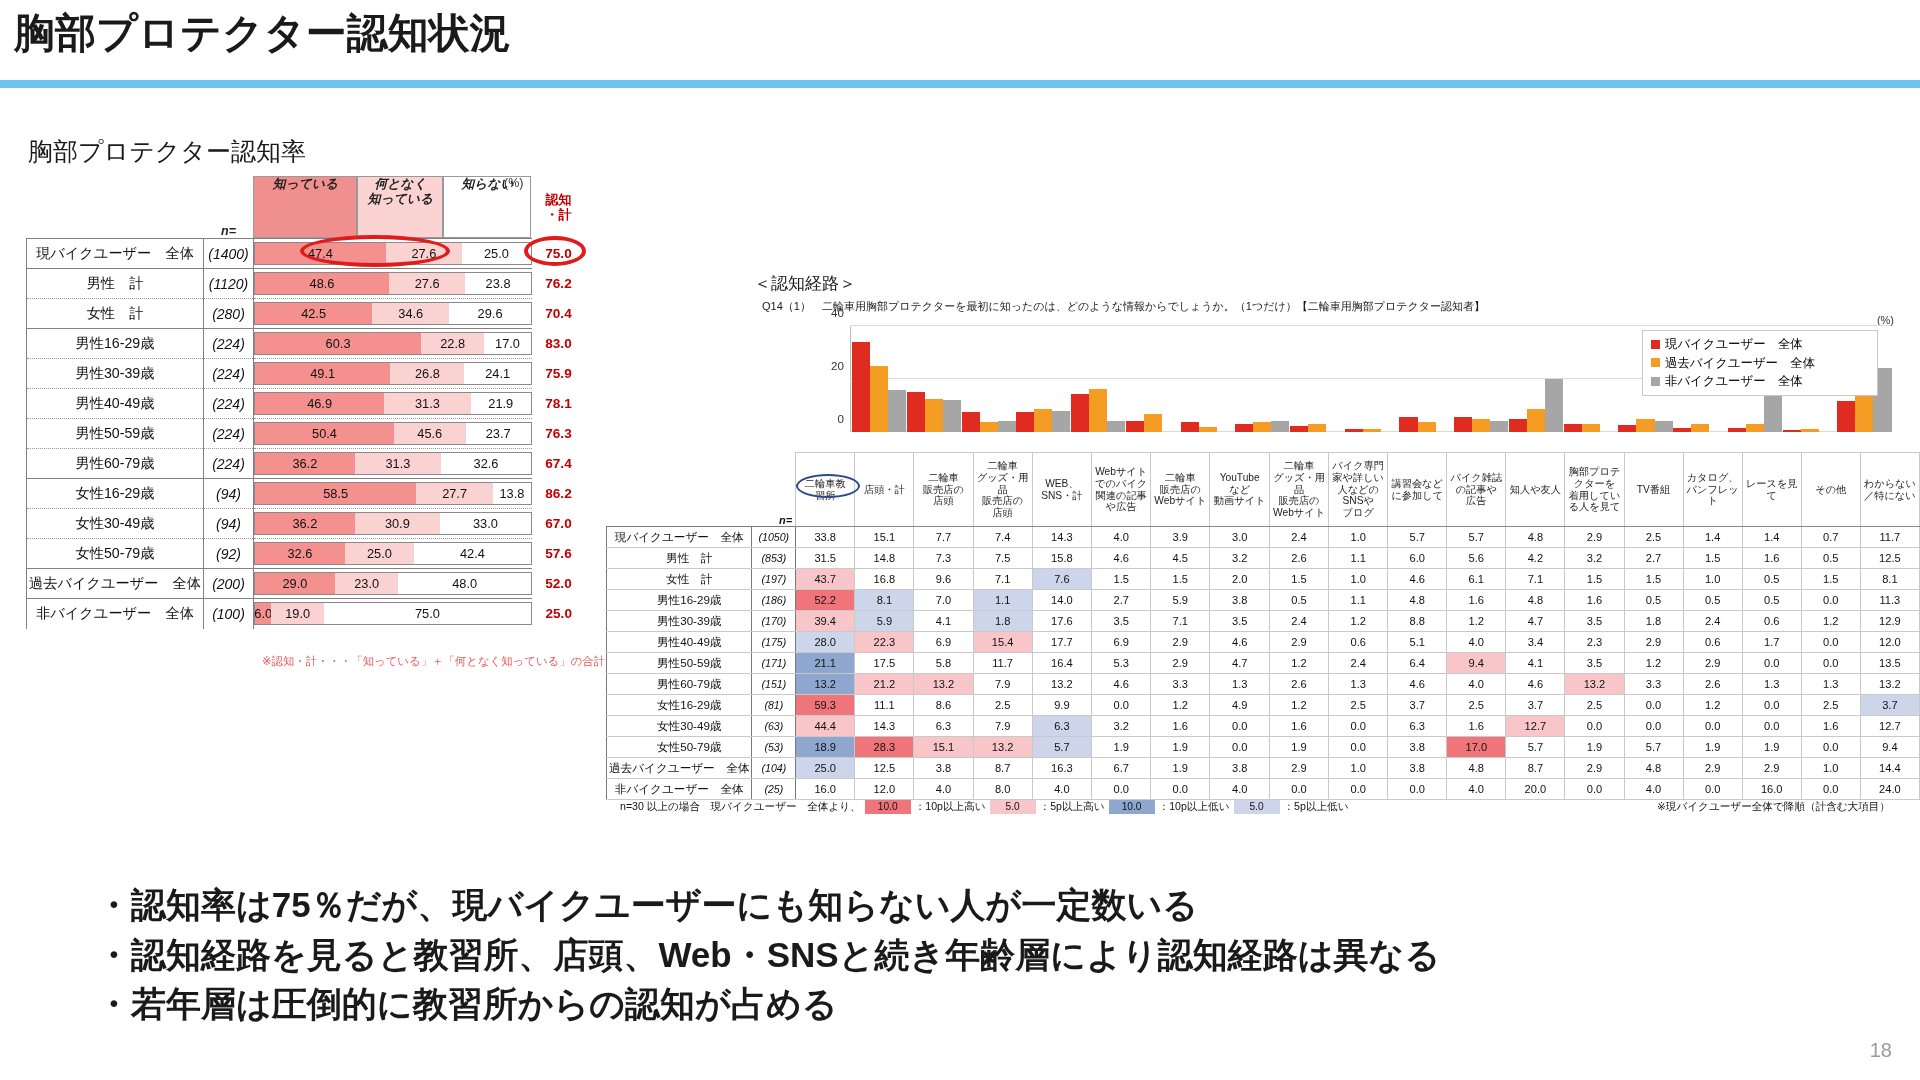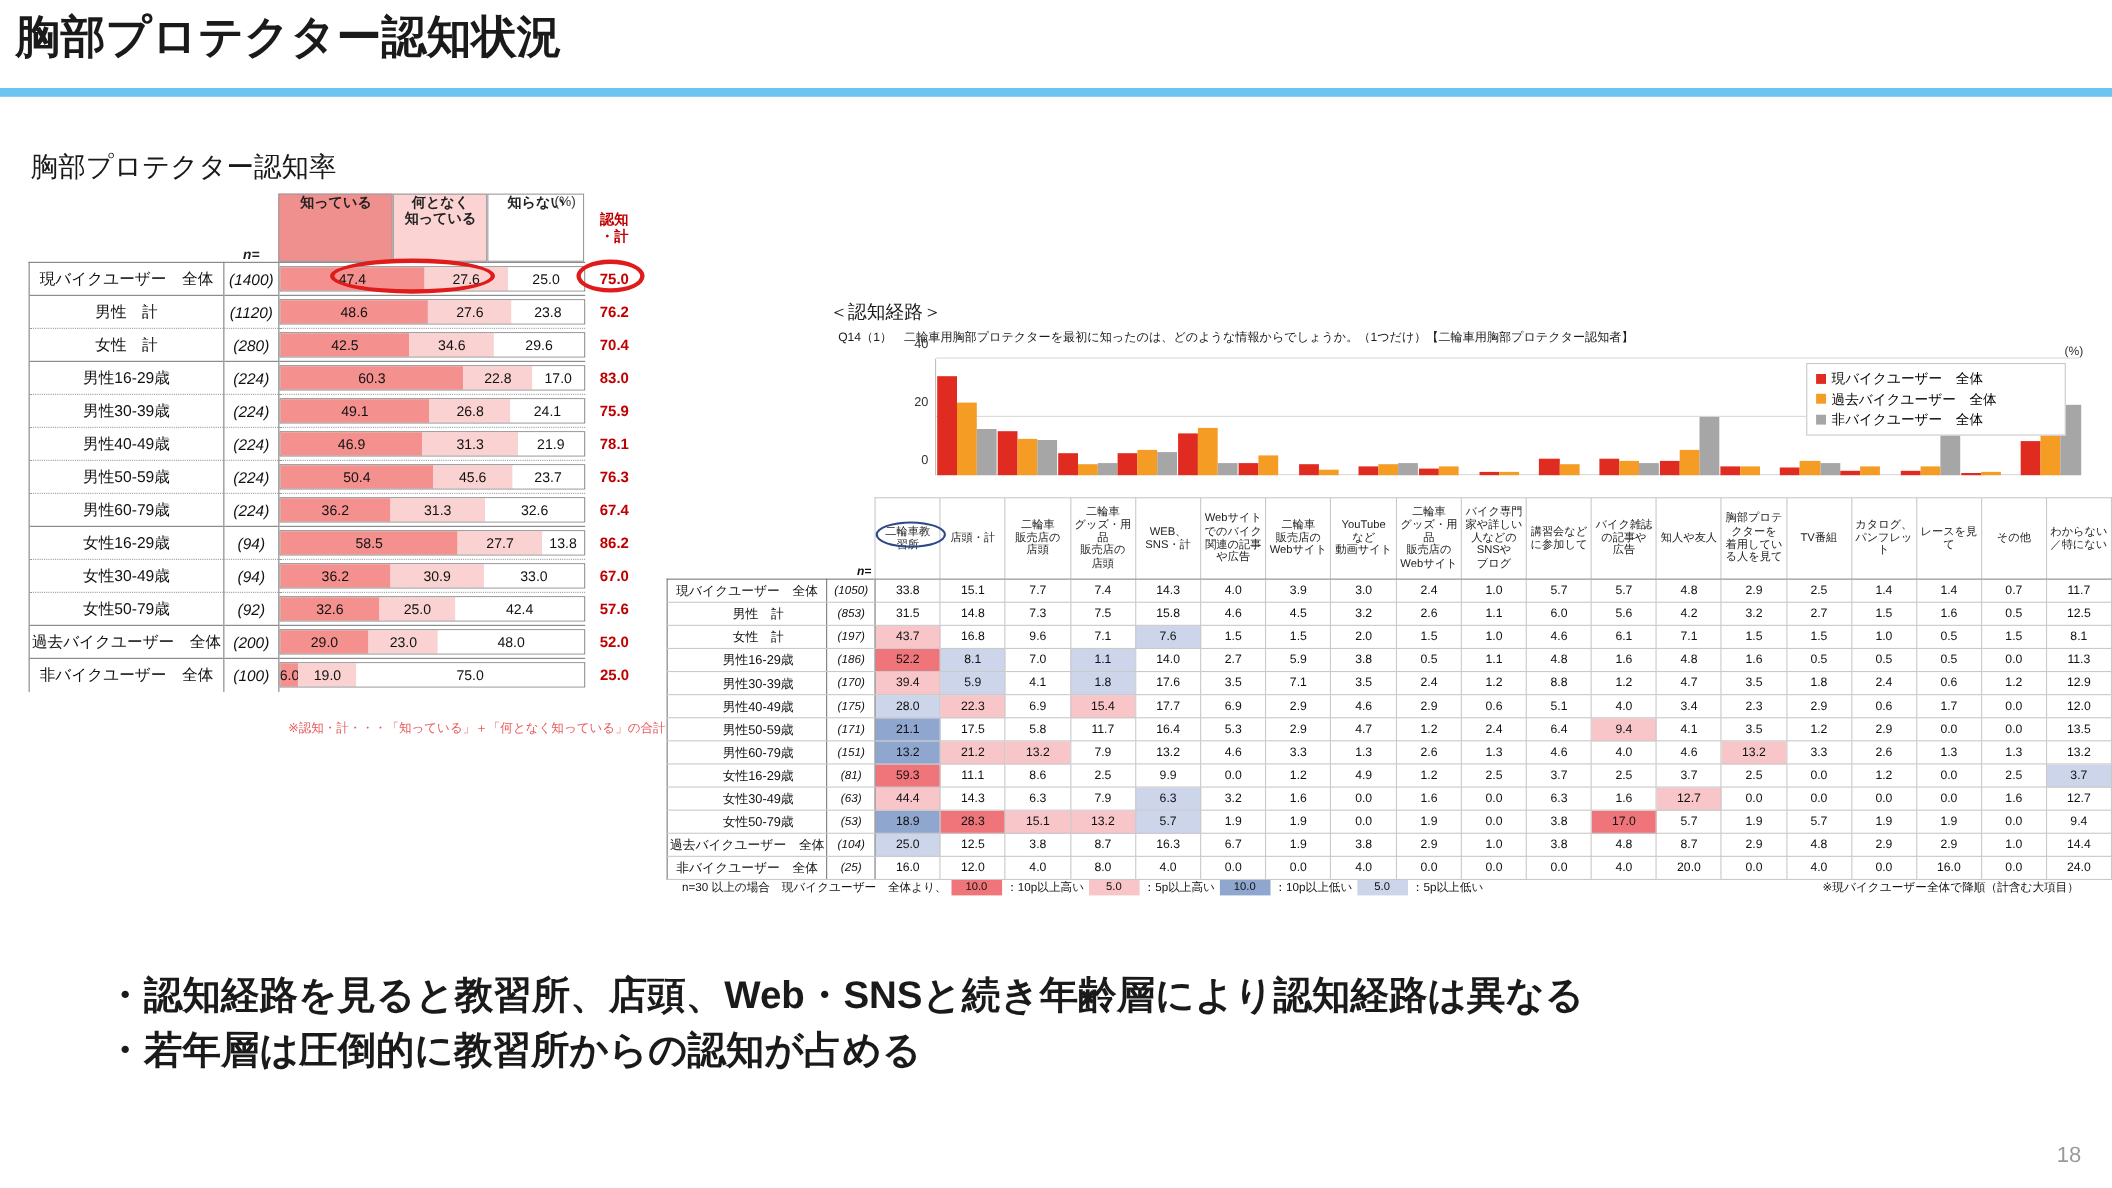--- a/index.html
+++ b/index.html
@@ -204,21 +204,21 @@
 <div id="left-heading">胸部プロテクター認知率</div>
 
 <div id="left-panel">
   <div class="lp-unit">(%)</div>
   <table id="lp-table">
     <thead>
       <tr>
         <th class="lp-label-hdr"></th>
         <th class="lp-n-hdr">n=</th>
         <th colspan="1" style="padding:0;">
-          <div style="display:flex;">
+          <div style="display:flex;font-style:italic;">
             <div class="lp-hdr-cell lp-h-know">知っている</div>
             <div class="lp-hdr-cell lp-h-vague">
               <span>何となく</span><br>
               <span>知っている</span>
             </div>
             <div class="lp-hdr-cell lp-h-dont">知らない</div>
           </div>
         </th>
         <th class="lp-sum-hdr">
           <span>認知</span><br>
@@ -853,17 +853,18 @@
   <span class="chip hi-p5">5.0</span>
   <span>：5p以上高い</span>
   <span class="chip hi-m10">10.0</span>
   <span>：10p以上低い</span>
   <span class="chip hi-m5">5.0</span>
   <span>：5p以上低い</span>
   <span class="tail">※現バイクユーザー全体で降順（計含む大項目）</span>
 </div>
 
 <div id="bullets">
+    <div>・認知率は75％だが、現バイクユーザーにも知らない人が一定数いる</div>
     <div>・認知経路を見ると教習所、店頭、Web・SNSと続き年齢層により認知経路は異なる</div>
     <div>・若年層は圧倒的に教習所からの認知が占める</div>
   </div>
 
 <div id="page-num">18</div>
 
 </body></html>

